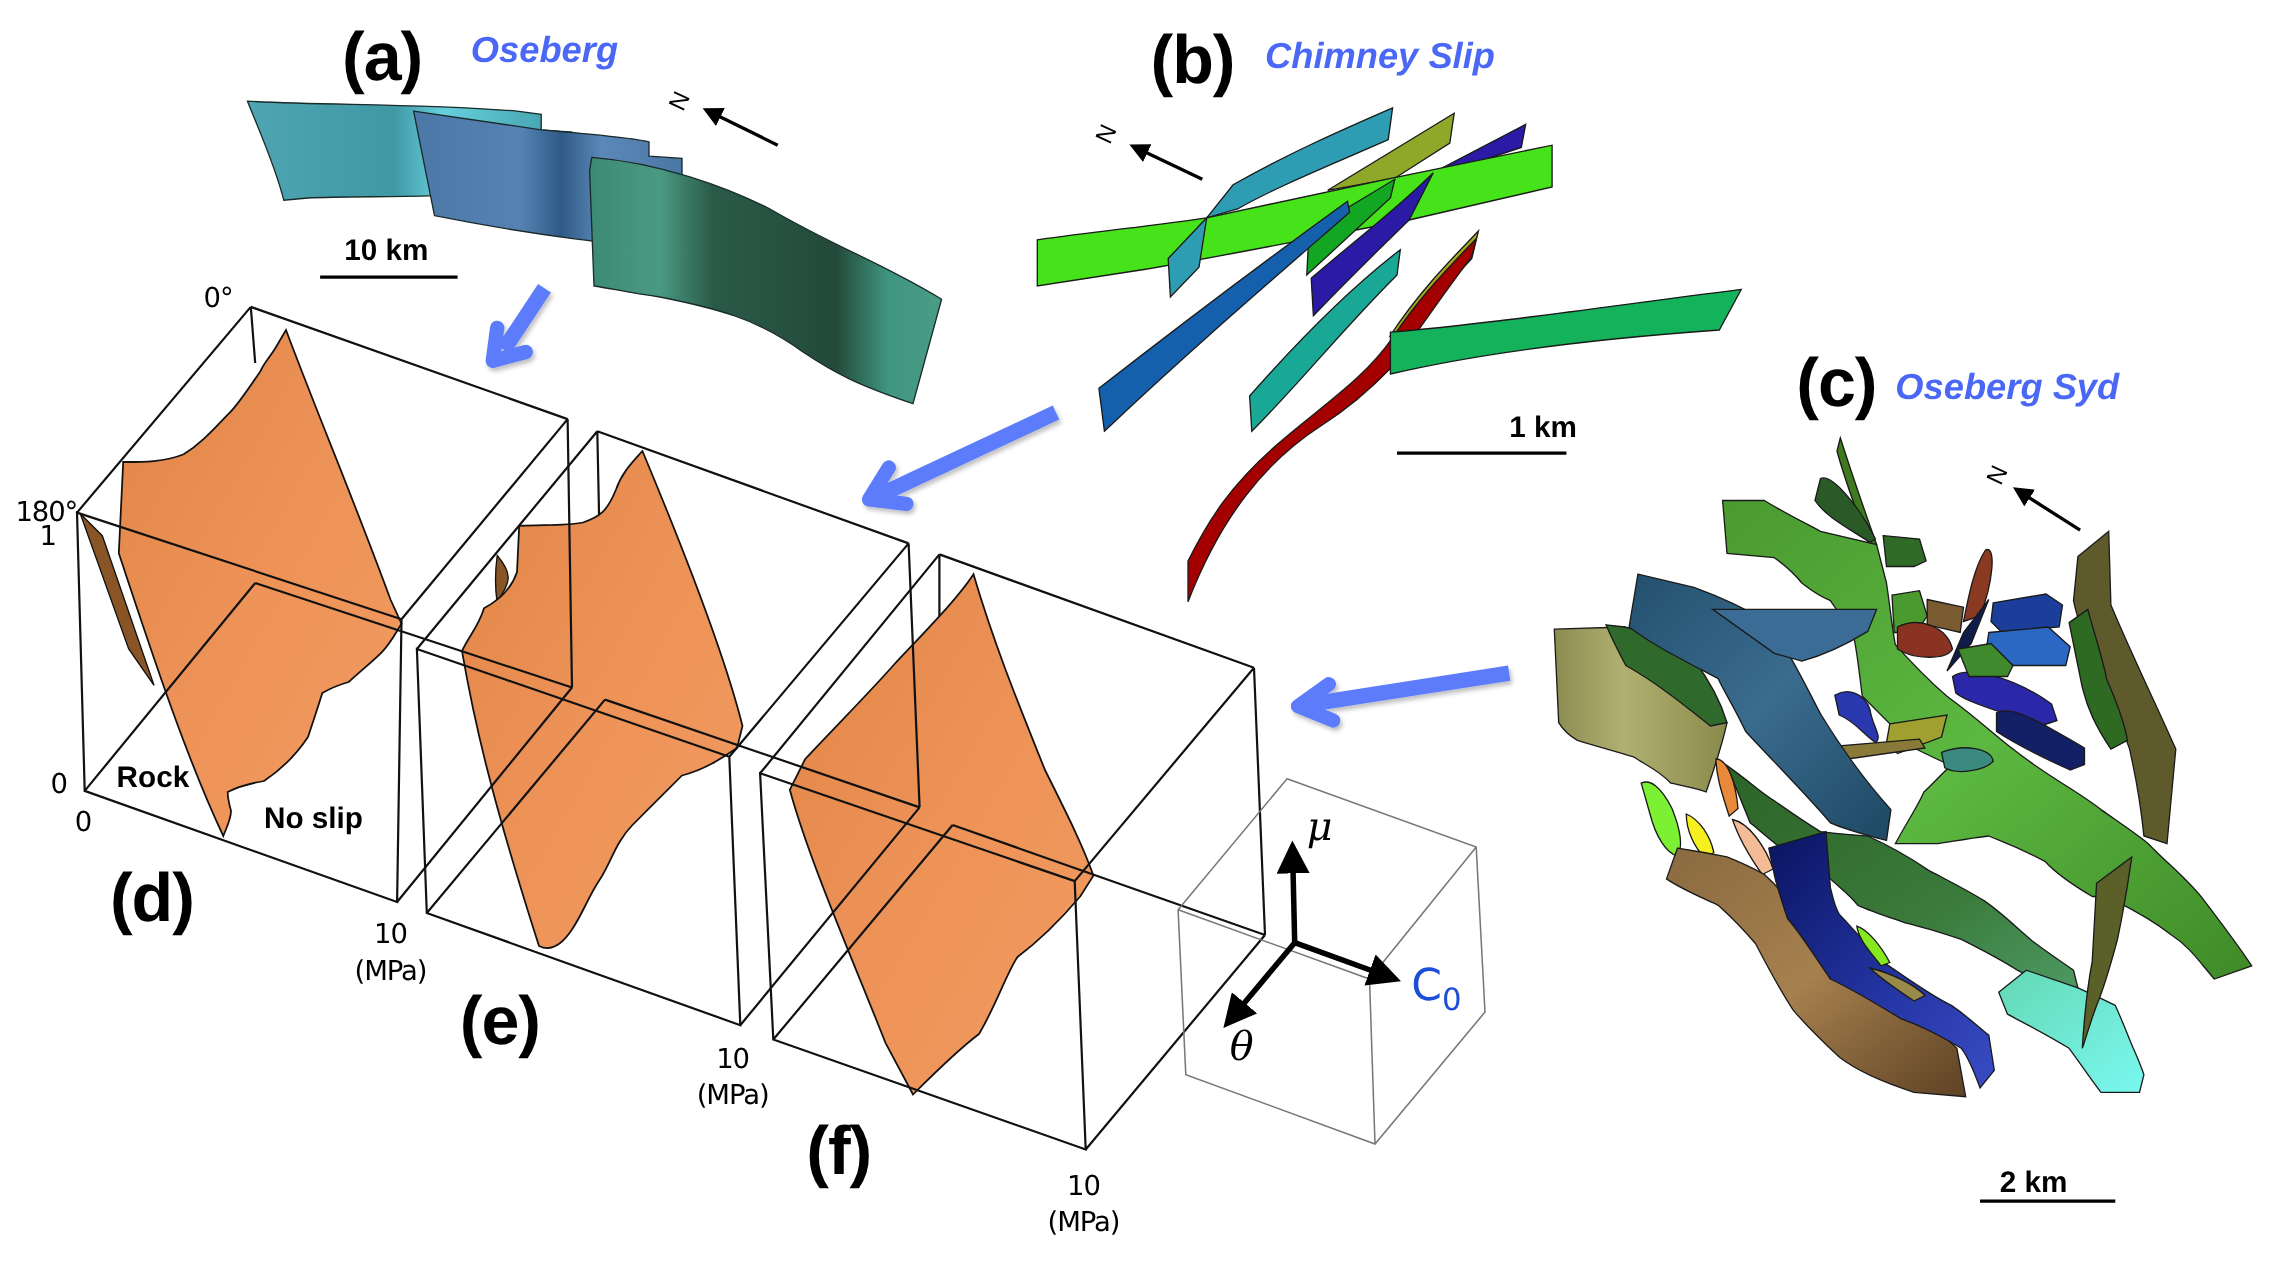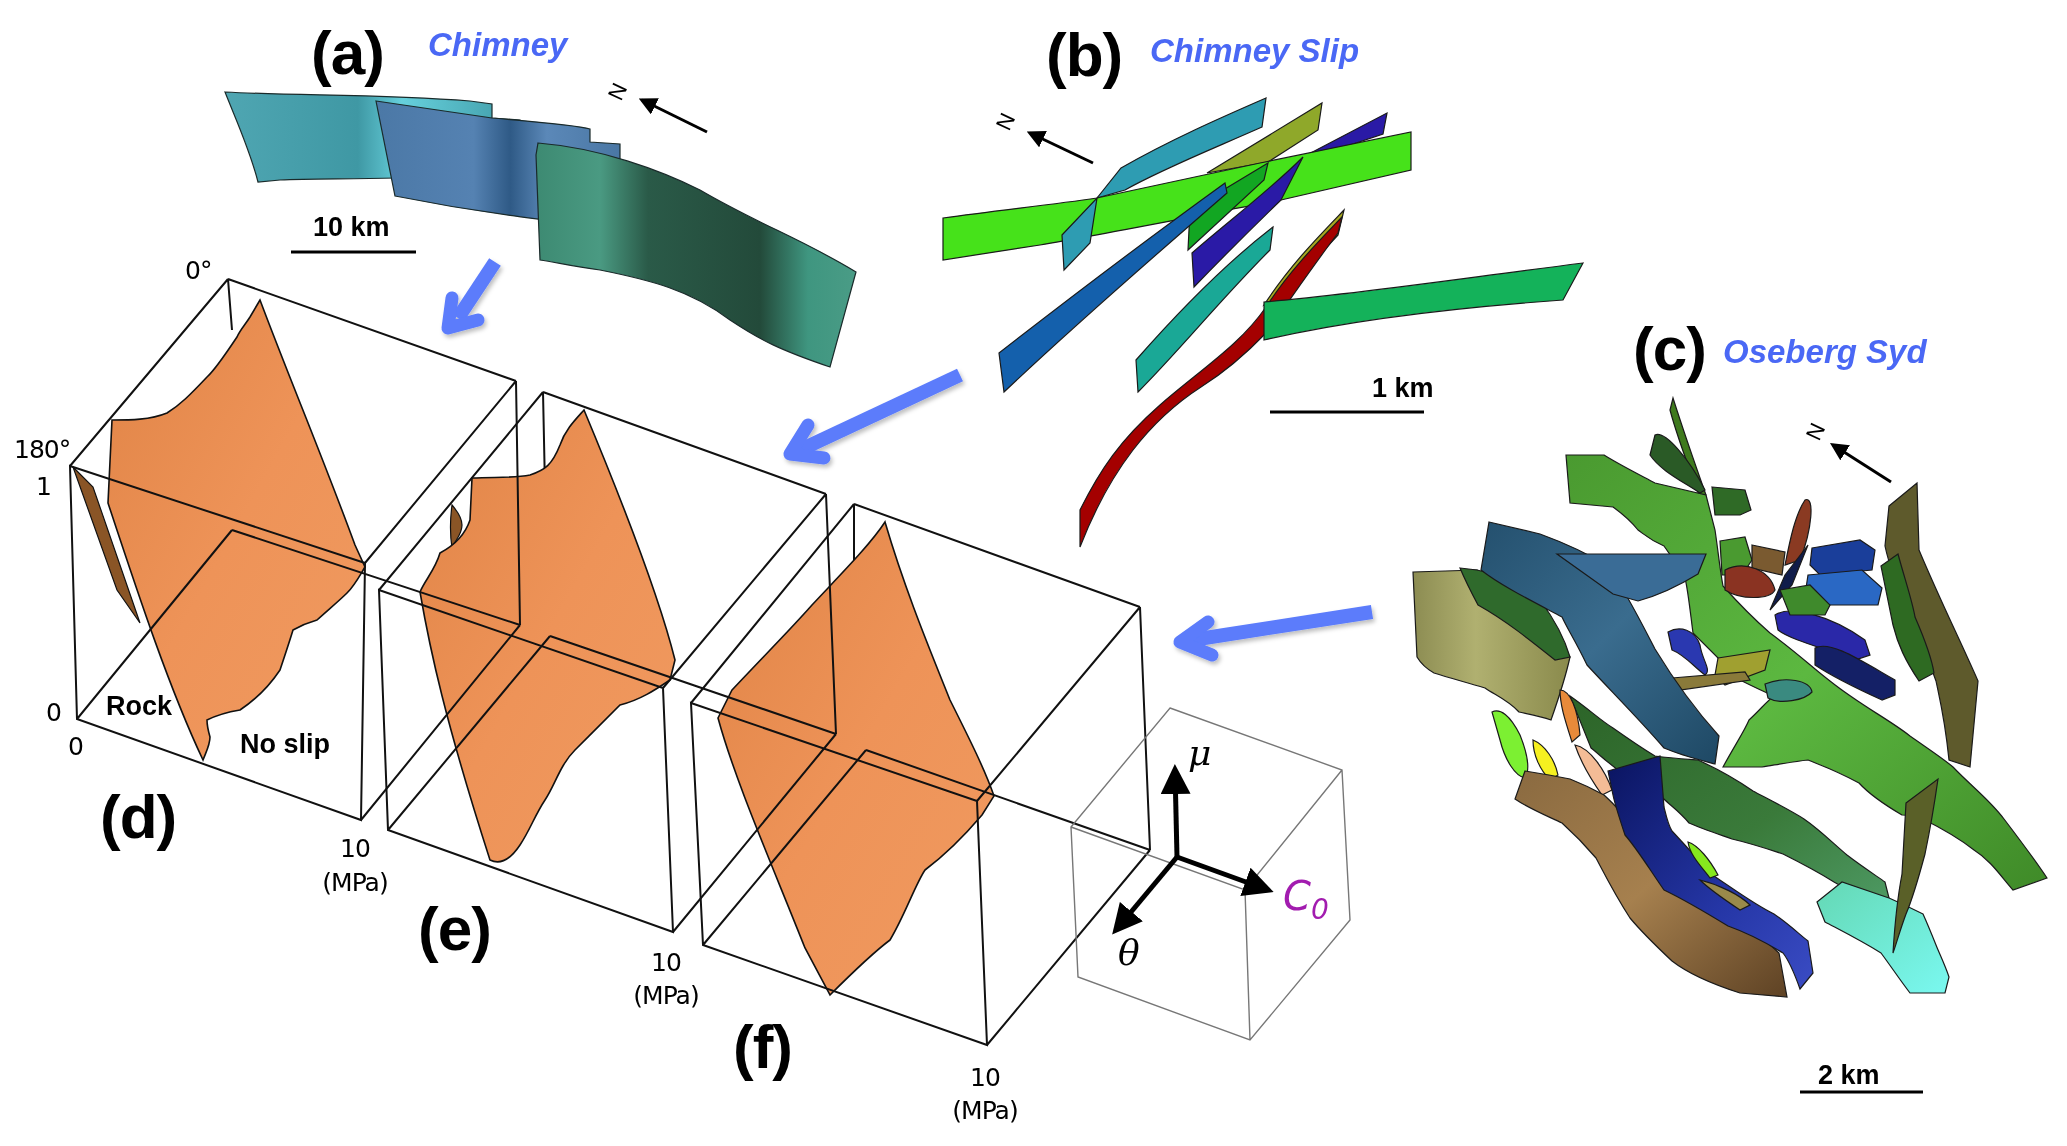--- a/index.html
+++ b/index.html
@@ -5,21 +5,21 @@
   html, body { margin:0; padding:0; background:#ffffff; }
   body { width:2067px; height:1146px; position:relative; overflow:hidden; font-family:"Liberation Sans", sans-serif; }
   #fig { position:absolute; left:0; top:0; width:2067px; height:1146px; }
   .lbl { position:absolute; white-space:nowrap; }
   .panel-letter { font-family:"Liberation Sans", sans-serif; font-weight:bold; font-size:62px; color:#000; line-height:1; letter-spacing:-1px; }
   .site-name { font-family:"Liberation Sans", sans-serif; font-weight:bold; font-style:italic; font-size:33px; color:#4a68f5; line-height:1; }
   .scale-text { font-family:"Liberation Sans", sans-serif; font-weight:bold; font-size:27px; color:#000; line-height:1; }
   .axis-text { font-family:"DejaVu Sans", sans-serif; font-size:25px; color:#000; line-height:1; letter-spacing:-1px; }
   .region-text { font-family:"Liberation Sans", sans-serif; font-weight:bold; font-size:27px; color:#000; line-height:1; }
   .greek { font-family:"DejaVu Serif", serif; font-style:italic; font-size:36px; color:#000; line-height:1; }
-  .c0 { font-family:"DejaVu Sans", sans-serif; font-style:italic; font-size:40px; color:#a21caf; line-height:1; }
+  .c0 { font-family:"DejaVu Sans", sans-serif; font-size:40px; color:#1d4ed8; line-height:1; }
   .c0 sub { font-size:28px; }
   .center-x { transform:translateX(-50%); text-align:right; }
 </style>
 </head>
 <body>
 
 <svg id="fig" width="2067" height="1146" viewBox="0 0 2067 1146" xmlns="http://www.w3.org/2000/svg">
   <defs>
     <linearGradient id="gLanCyan" x1="0" x2="1" y1="0" y2="0">
       <stop offset="0" stop-color="#4fa6b2"></stop>
@@ -200,37 +200,37 @@
 
   <g>
     <path fill="none" stroke="#777" stroke-width="1.4" d="M1170,708 L1342,770 L1350,920 L1250,1040 L1078,977 L1071,827 Z M1071,827 L1245,890 L1342,770 M1245,890 L1250,1040"></path>
     <line x1="1177" y1="857" x2="1175" y2="770" stroke="#000" stroke-width="5" marker-end="url(#arrowHead)"></line>
     <line x1="1177" y1="857" x2="1268" y2="890" stroke="#000" stroke-width="5" marker-end="url(#arrowHead)"></line>
     <line x1="1177" y1="857" x2="1116" y2="930" stroke="#000" stroke-width="5" marker-end="url(#arrowHead)"></line>
   </g>
 </svg>
 
 <div class="lbl panel-letter" style="left:311px; top:22px;">(a)</div>
-<div class="lbl site-name" style="left:428px; top:28px;">Chimney</div>
+<div class="lbl site-name" style="left:428px; top:28px;">Oseberg</div>
 <div class="lbl scale-text" style="left:313px; top:214px;">10 km</div>
 
 <div class="lbl panel-letter" style="left:1046px; top:24px;">(b)</div>
 <div class="lbl site-name" style="left:1150px; top:34px;">Chimney Slip</div>
 <div class="lbl scale-text" style="left:1372px; top:375px;">1 km</div>
 
 <div class="lbl panel-letter" style="left:1633px; top:318px;">(c)</div>
 <div class="lbl site-name" style="left:1723px; top:335px;">Oseberg Syd</div>
 <div class="lbl scale-text" style="left:1818px; top:1050px;margin-top:12px;">2 km</div>
 
 <div class="lbl panel-letter" style="left:100px; top:786px;">(d)</div>
 <div class="lbl panel-letter" style="left:418px; top:898px;">(e)</div>
 <div class="lbl panel-letter" style="left:733px; top:1016px;">(f)</div>
 
 <div class="lbl axis-text" style="left:185px; top:258px;">0°</div>
-<div class="lbl axis-text" style="left:14px; top:437px;">180°</div>
+<div class="lbl axis-text" style="left:14px; top:453px;">180°</div>
 <div class="lbl axis-text" style="left:36px; top:474px;">1</div>
 <div class="lbl axis-text" style="left:46px; top:700px;">0</div>
 <div class="lbl axis-text" style="left:68px; top:734px;">0</div>
 <div class="lbl axis-text center-x" style="left:355px; top:836px;">10</div>
 <div class="lbl axis-text center-x" style="left:355px; top:870px;">(MPa)</div>
 <div class="lbl region-text" style="left:106px; top:693px;">Rock</div>
 <div class="lbl region-text" style="left:240px; top:731px;">No slip</div>
 
 <div class="lbl axis-text center-x" style="left:666px; top:950px;">10</div>
 <div class="lbl axis-text center-x" style="left:666px; top:983px;">(MPa)</div>

